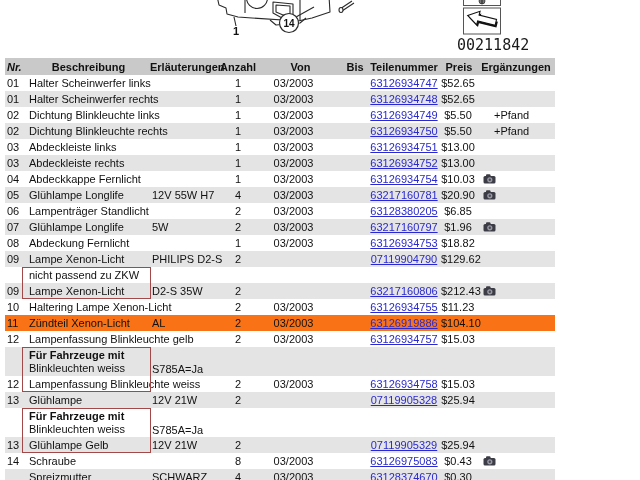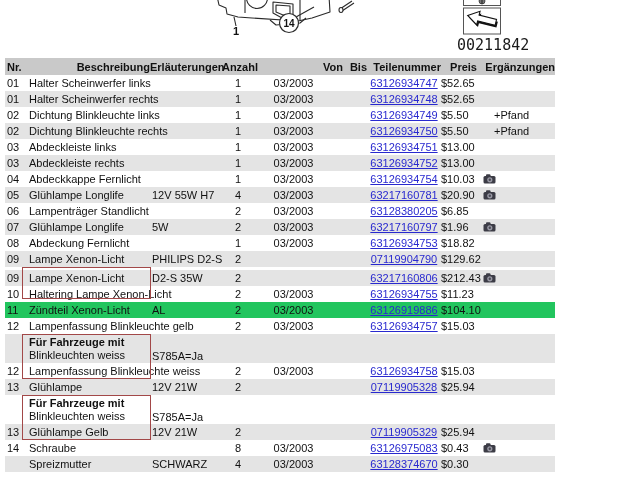--- a/index.html
+++ b/index.html
@@ -13,30 +13,30 @@
   .imgnum{
     position:absolute;left:457px;top:36px;width:50px;text-align:center;
     font-family:"DejaVu Sans Mono",monospace;font-size:15px;color:#1a1a1a;letter-spacing:0;
   }
   
   table.parts{
     border-collapse:collapse;table-layout:fixed;margin-left:5px;width:550px;
     font-size:11px;color:#111;
   }
   th{
-    background:#c9c9c9;height:17px;font-weight:bold;text-align:right;
+    background:#c9c9c9;height:17px;font-weight:bold;text-align:center;
     padding:0;font-size:11px;white-space:nowrap;
   }
-  th.l{text-align:left;padding-left:2px;}
+  th.l{text-align:left;padding-left:2px;font-style:italic;}
   td{height:16px;padding:0 0 0 2px;white-space:nowrap;overflow:visible;vertical-align:middle;}
   tr.stripe{background:#e4e4e4;}
-  tr.hl{background:#22c55e;}
+  tr.hl{background:#f97316;}
   td.c{text-align:center;padding:0;}
   td.vr{text-align:center;padding:0 14px 0 0;}
-  td.r{text-align:left;padding:0 2px 0 0;}
+  td.r{text-align:center;padding:0 2px 0 0;}
   a.pn{color:#2929cf;text-decoration:underline;cursor:pointer;}
   tr.note td{height:auto;padding-top:2px;padding-bottom:1px;}
   .nline{line-height:13px;}
   .nline.b{font-weight:bold;}
   td.rel{position:relative;}
   .redbox{
     position:absolute;left:-5px;top:0;width:127px;
     border:1px solid #a24848;pointer-events:none;z-index:2;
   }
   .redbox.h31{height:30px;}
@@ -258,20 +258,21 @@
         <td class="c">2</td>
         <td class="vr"></td>
         <td class="c"></td>
         <td class="c"><a href="#" class="pn">07119904790</a></td>
         <td class="r">$129.62</td>
         <td></td>
       </tr>
       <tr class="note">
         <td></td>
         <td class="rel">
+          <div class="nline">nicht passend zu ZKW</div>
           <div class="redbox h31"></div>
         </td>
         <td class="vbot"></td>
         <td></td>
         <td></td>
         <td></td>
         <td></td>
         <td></td>
         <td></td>
       </tr>

